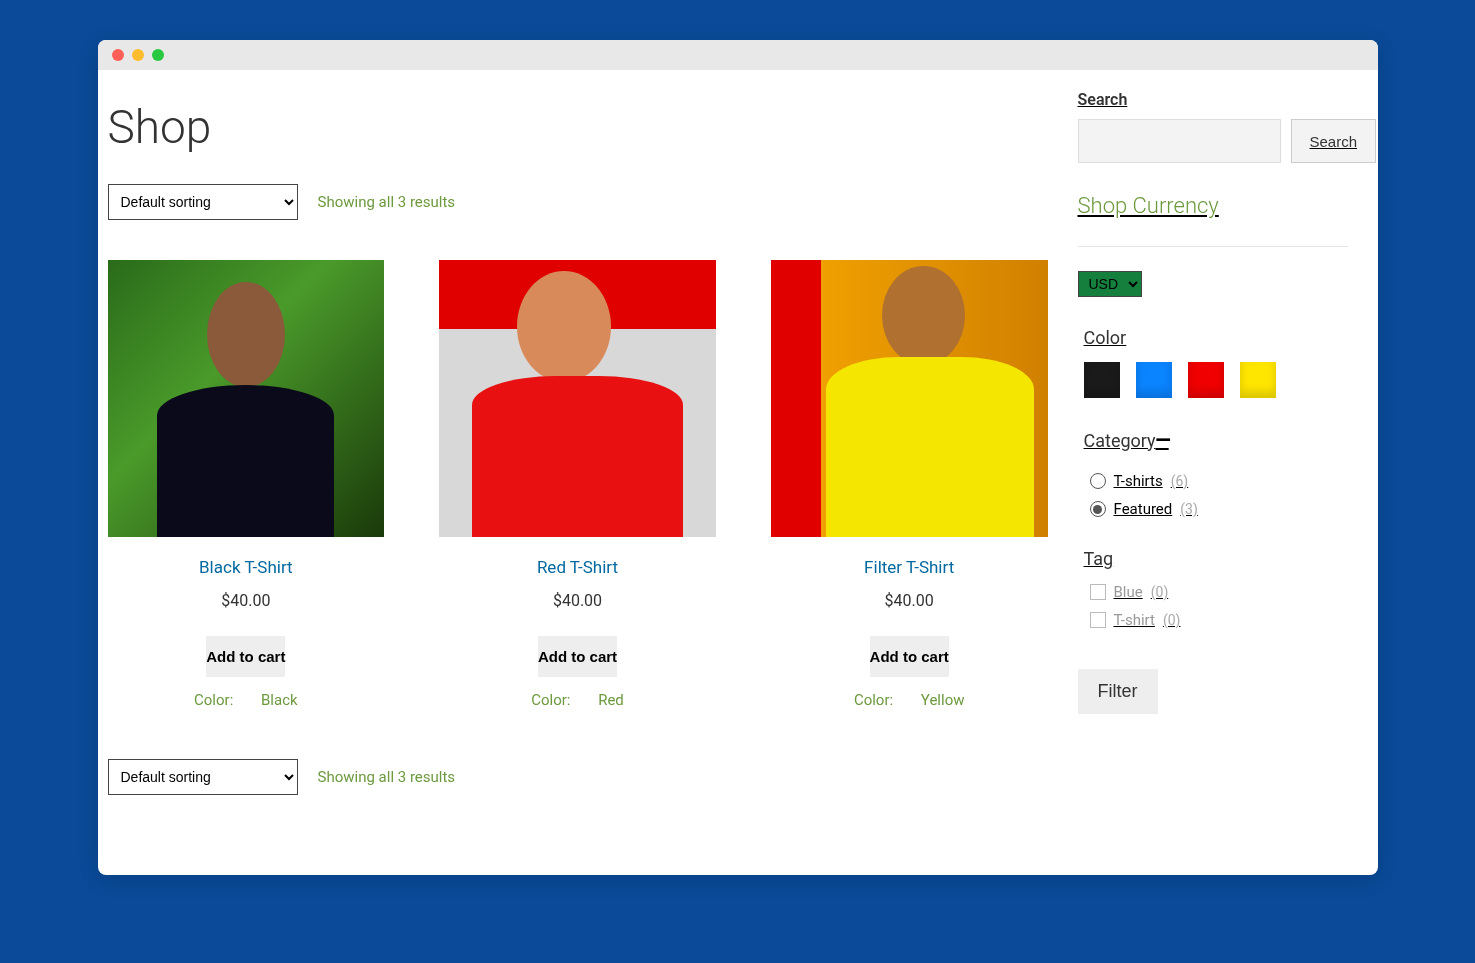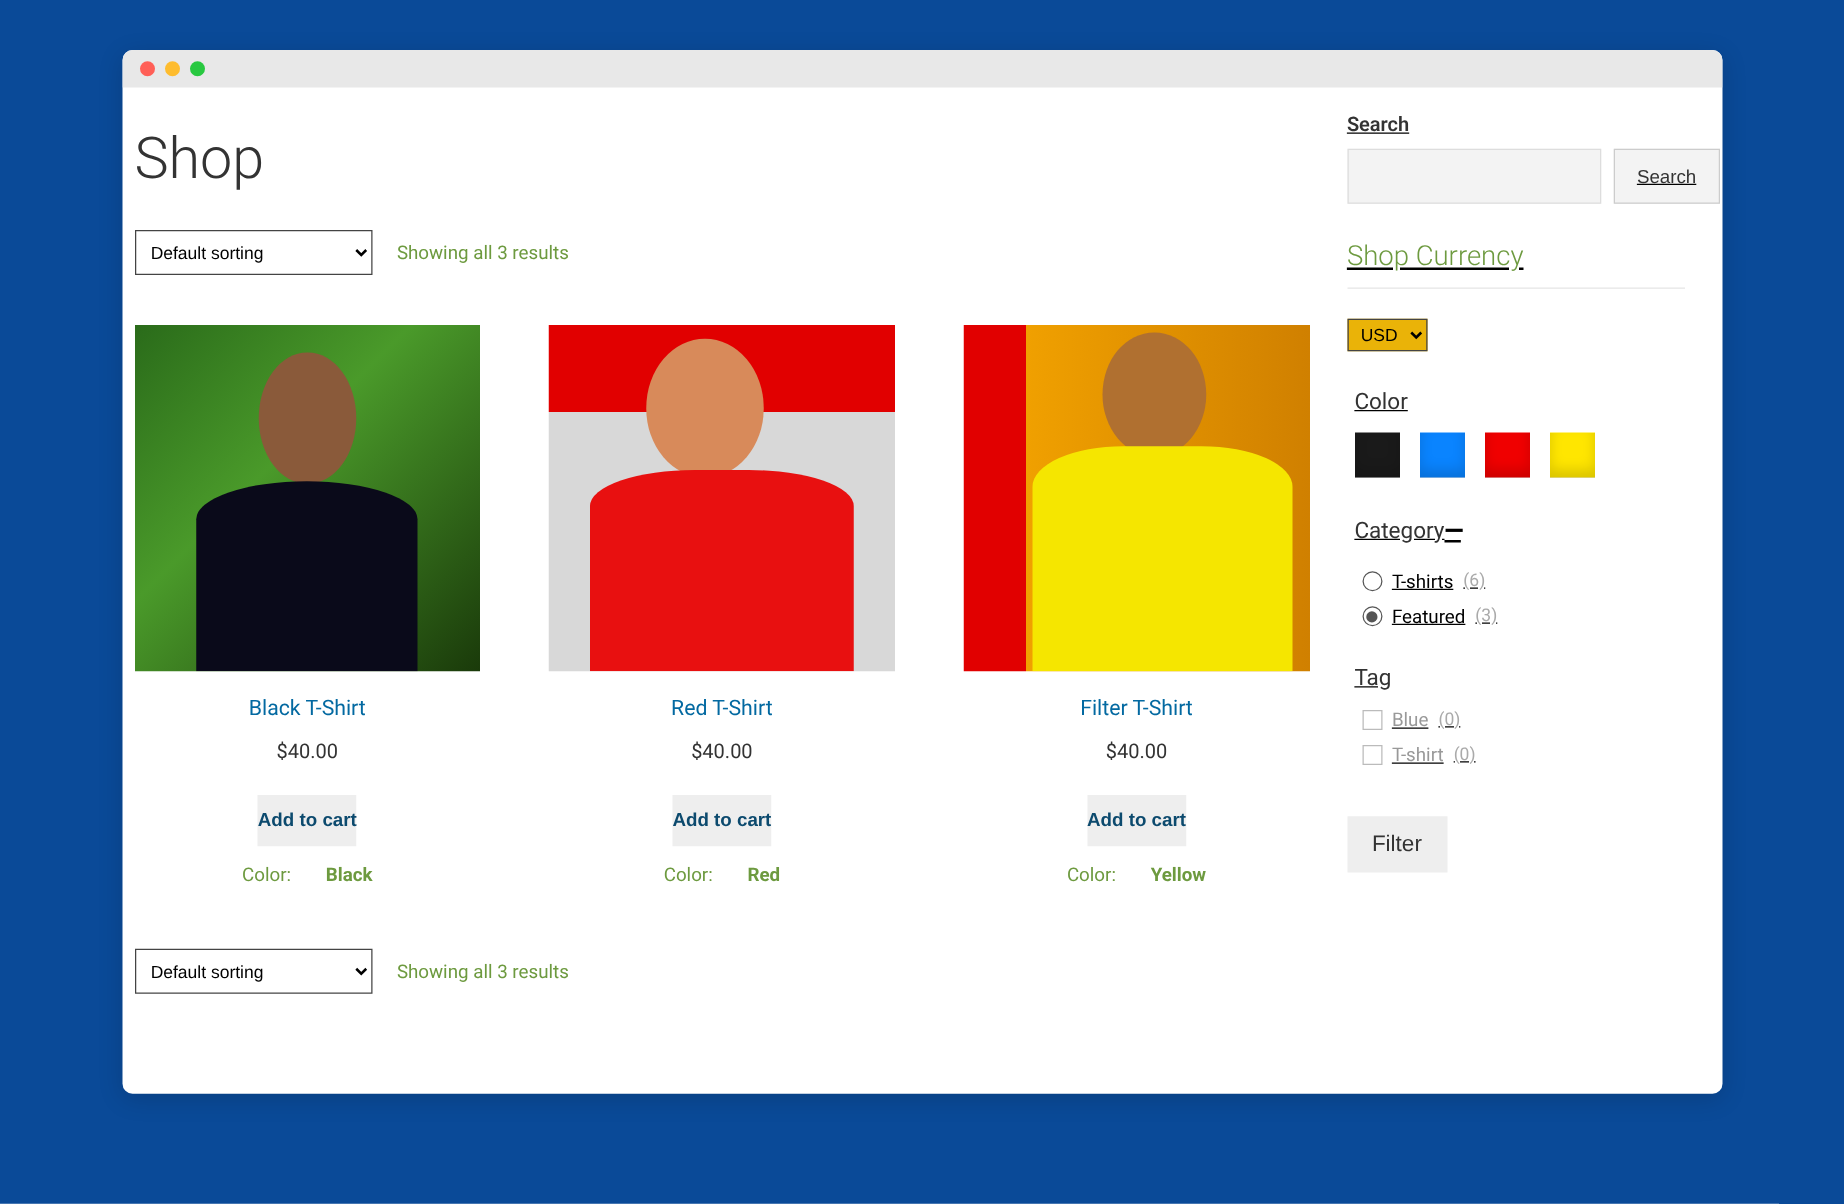--- a/index.html
+++ b/index.html
@@ -75,48 +75,48 @@
     margin-bottom: 20px;
   }
   .product-title { font-size: 17px; color: #0369a1; margin-bottom: 14px; }
   .product-price { font-size: 16px; color: #333; margin-bottom: 26px; font-weight: 400; }
   .add-to-cart {
     background: #eee;
     border: none;
     padding: 12px 0;
     font-size: 15px;
     font-weight: 600;
-    color: #0c4a6e;
+    color: #000000;
     cursor: pointer;
     margin-bottom: 14px;
   }
   .color-line { font-size: 15px; color: #6d9a3f; }
-  .color-line .val { font-weight: 700; padding-left: 24px; }
+  .color-line .val { font-weight: 400; padding-left: 24px; }
 
   
   .img1 { background: linear-gradient(135deg,#2a6b1a 0%,#4a9a2a 40%,#1a3a0a 100%); position:relative; overflow:hidden; }
   .img1::after { content:""; position:absolute; left:18%; right:18%; bottom:0; top:45%; background:#0a0a1a; border-radius:50% 50% 0 0 / 20% 20% 0 0; }
   .img1::before { content:""; position:absolute; left:36%; top:8%; width:28%; height:38%; background:#8a5a3a; border-radius:50%; }
   .img2 { background: linear-gradient(180deg,#e10000 0%,#e10000 25%,#d8d8d8 25%,#d8d8d8 100%); position:relative; overflow:hidden; }
   .img2::after { content:""; position:absolute; left:12%; right:12%; bottom:0; top:42%; background:#e81010; border-radius:40% 40% 0 0 / 18% 18% 0 0; }
   .img2::before { content:""; position:absolute; left:28%; top:4%; width:34%; height:40%; background:#d88a5a; border-radius:50%; }
   .img3 { background: linear-gradient(90deg,#e10000 0%,#e10000 18%,#f0a000 18%,#d08000 100%); position:relative; overflow:hidden; }
   .img3::after { content:""; position:absolute; left:20%; right:5%; bottom:0; top:35%; background:#f5e600; border-radius:35% 35% 0 0 / 18% 18% 0 0; }
   .img3::before { content:""; position:absolute; left:40%; top:2%; width:30%; height:36%; background:#b07030; border-radius:50%; }
 
   
   .widget { margin-bottom: 30px; text-decoration: underline; }
   .widget-title { font-size: 16px; font-weight: 600; color: #333; margin-bottom: 10px; }
   .search-row { display: flex; gap: 10px; align-items: stretch; }
   .search-input { flex: 1; border: 1px solid #ddd; background: #f3f3f3; height: 44px; padding: 0 10px; font-size: 14px; }
   .search-btn { background: #f3f3f3; border: 1px solid #ccc; padding: 0 18px; font-size: 15px; font-weight: 500; color: #333; cursor: pointer; }
 
-  .currency-title { font-size: 22px; font-weight: 300; color: #6d9a3f; margin-bottom: 12px; }
+  .currency-title { font-size: 22px; font-weight: 300; color: #6d9a3f; margin-bottom: 28px; }
   .hr { border: none; border-top: 1px solid #e5e5e5; margin-bottom: 24px; }
-  .currency-select { border: 1px solid #444; padding: 3px 6px; font-size: 14px; background:#eab308; }
+  .currency-select { border: 1px solid #444; padding: 3px 6px; font-size: 14px; background:#15803d; }
 
   .color-filter { padding-left: 6px; }
   .filter-title { font-size: 18px; color: #333; margin-bottom: 14px; }
   .swatches { display: flex; gap: 16px; }
   .swatch { width: 36px; height: 36px; cursor: pointer; box-shadow: inset 0 -6px 10px rgba(0,0,0,0.15); }
 
   .cat-header { display:flex; align-items:center; margin-bottom:20px;}
   .minus-icon { font-weight:900; font-size:20px; letter-spacing:-2px;}
   .cat-list, .tag-list { list-style:none; padding-left:6px; }
   .cat-list li, .tag-list li { display:flex; align-items:center; gap:8px; margin-bottom:10px; font-size:15px; }

